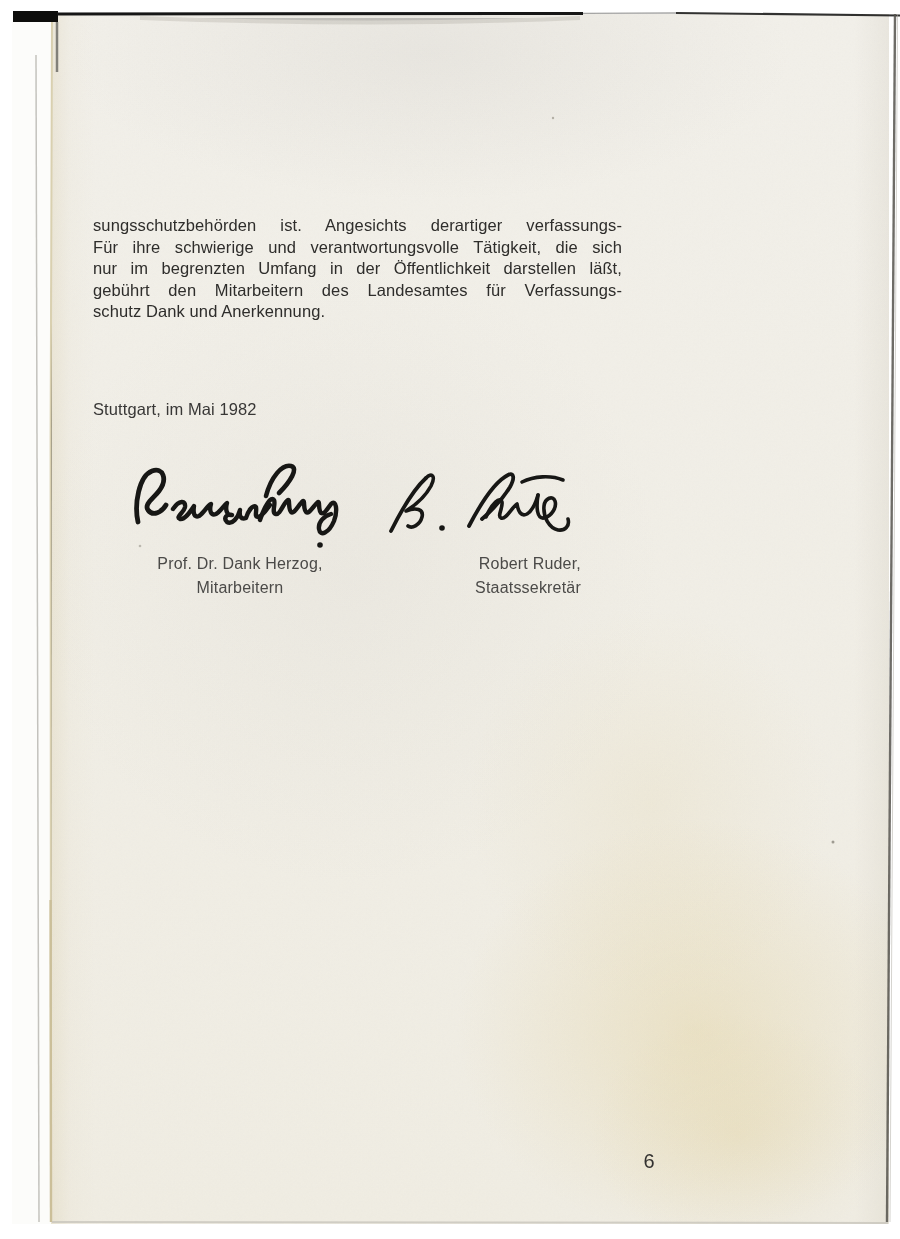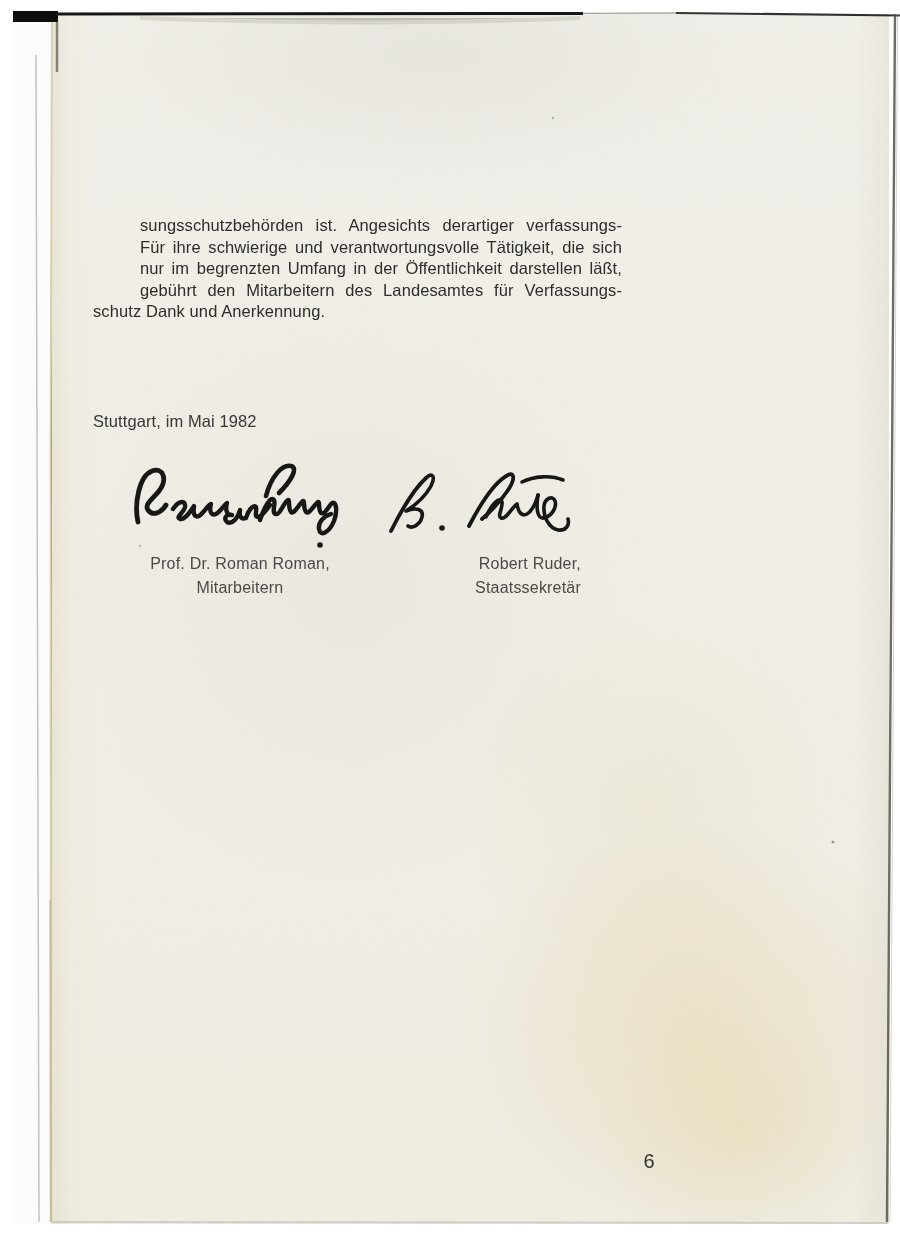--- a/index.html
+++ b/index.html
@@ -26,23 +26,23 @@
   .texture{position:absolute;left:0;top:0;opacity:.5;pointer-events:none;}
   
   .edges{position:absolute;left:0;top:0;pointer-events:none;}
   
   .body-text{
     position:absolute;left:93px;top:215px;width:529px;
     font-size:16.5px;line-height:21.6px;
     color:#2e2d2b;letter-spacing:.1px;
   }
   .line{white-space:nowrap;}
-  .line.j{white-space:normal;text-align:justify;text-align-last:justify;word-spacing:1px;margin-left:47px;}
+  .line.j{white-space:normal;text-align:justify;text-align-last:justify;word-spacing:1px;}
   .dateline{
-    position:absolute;left:93px;top:412px;
+    position:absolute;left:93px;top:400px;
     font-size:16.5px;color:#383736;letter-spacing:.1px;
   }
   .sig{position:absolute;}
   .sig svg{display:block;}
   .caption{
     position:absolute;top:552px;
     font-size:16px;line-height:23.5px;color:#4b4a48;
     text-align:center;letter-spacing:.2px;
   }
   .caption.left{left:130px;width:220px;}
@@ -103,21 +103,21 @@
 
       <path d="M103,47 C109,33 117,26 119,32 C120,38 114,46 118,48 C123,50 129,37 134,34 C135,41 138,47 144,44 C149,41 153,32 155,25" stroke-width="3.6"></path>
 
       <path d="M139,12 C151,6 168,5 180,10" stroke-width="3.6"></path>
 
       <path d="M155,25 C153,38 154,49 161,48 C169,46 174,37 172,31 C170,25 162,28 161,36 C160,47 166,58 175,60 C182,61 187,56 185,49" stroke-width="3.6"></path>
     </svg>
   </div>
 
   <div class="caption left">
-    <div>Prof. Dr. Roman Roman,</div>
+    <div>Prof. Dr. Dank Herzog,</div>
     <div>Mitarbeitern</div>
   </div>
   <div class="caption right">
     <div>Robert Ruder,</div>
     <div>Staatssekretär</div>
   </div>
 
   <div class="page-number">6</div>
 
   <svg class="edges" width="900" height="1239" aria-hidden="true">

